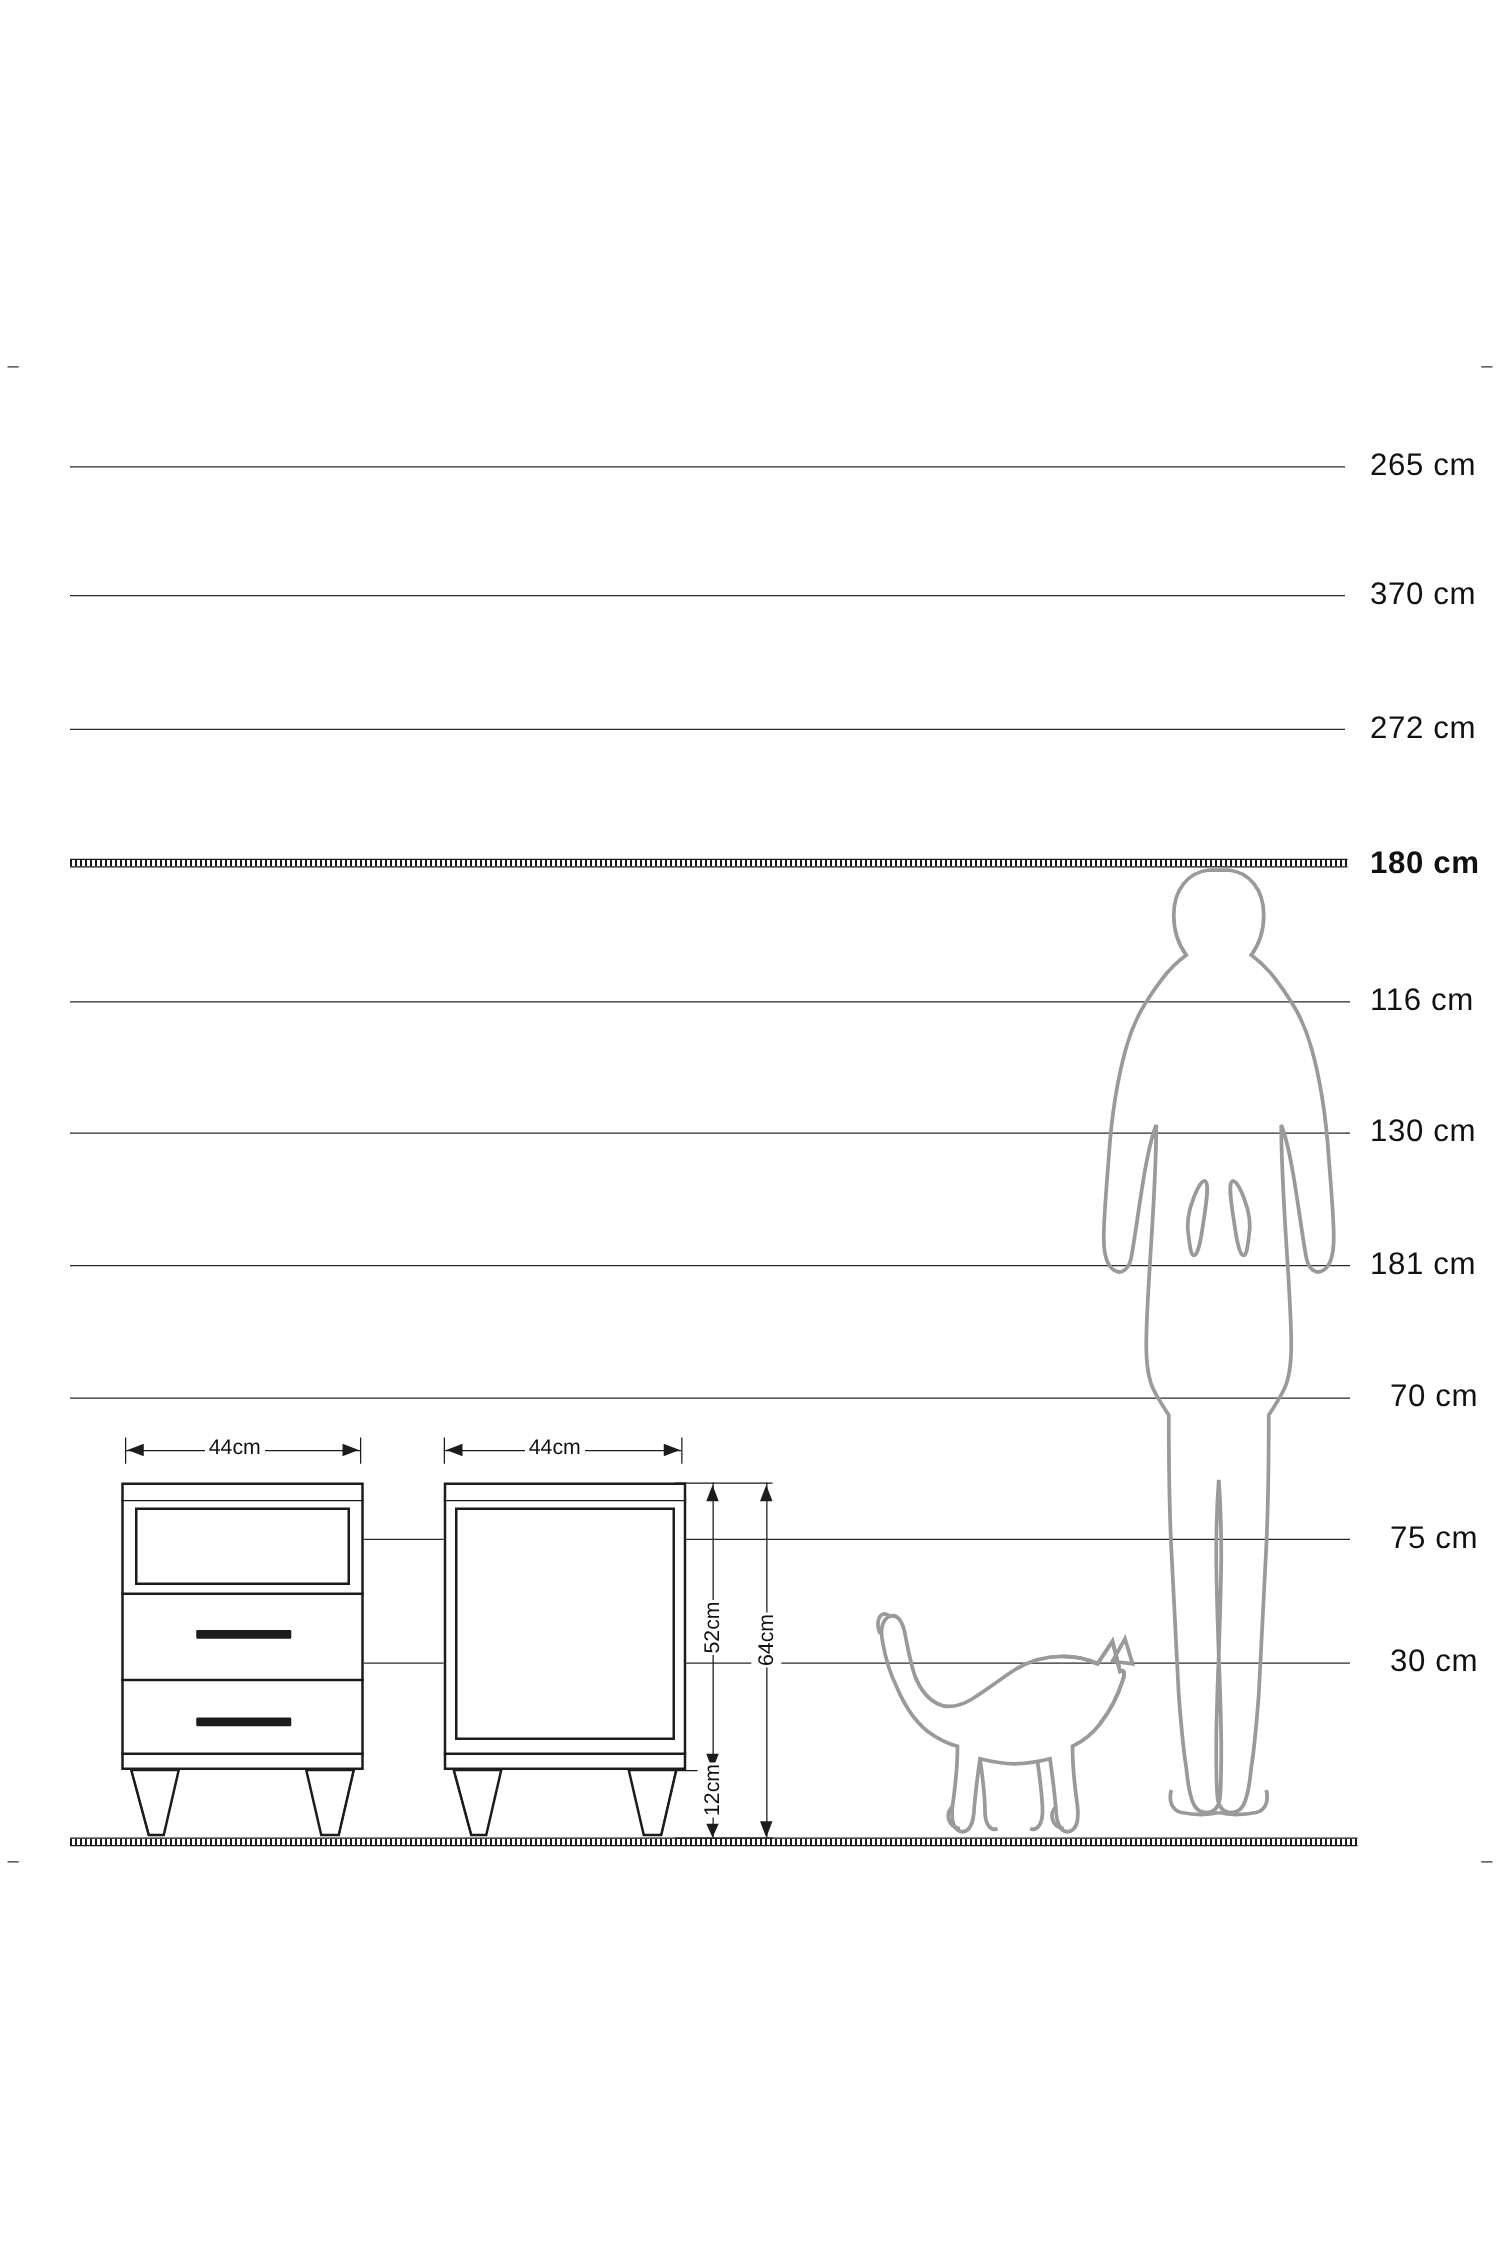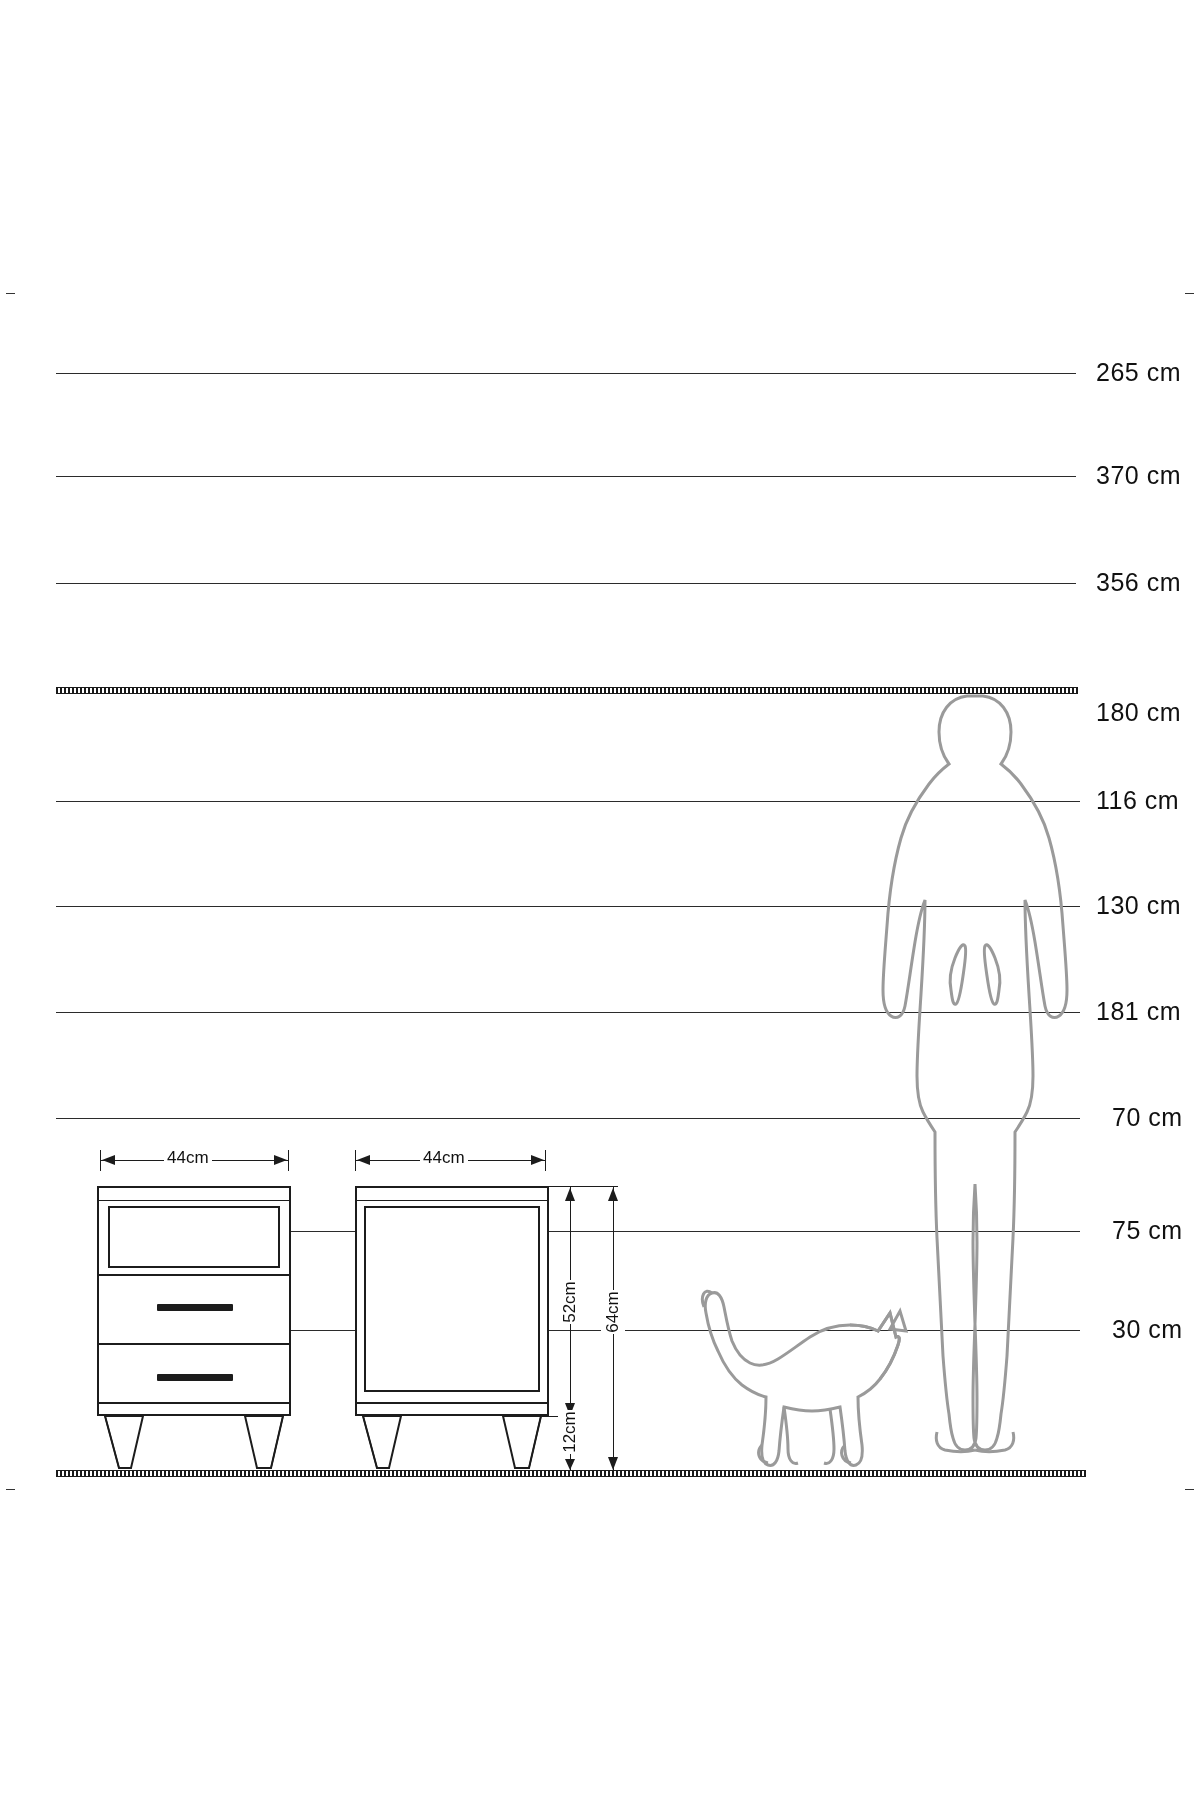--- a/index.html
+++ b/index.html
@@ -149,24 +149,24 @@
   <div class="corner-tick" style="left:6px;  top:1489px;"></div>
   <div class="corner-tick" style="left:1185px;top:1489px;"></div>
 
   <div class="ref-line" style="left:56px; top:373px; width:1020px;"></div>
   <div class="ref-label" style="left:1096px; top:358px;">265 cm</div>
 
   <div class="ref-line" style="left:56px; top:476px; width:1020px;"></div>
   <div class="ref-label" style="left:1096px; top:461px;">370 cm</div>
 
   <div class="ref-line" style="left:56px; top:583px; width:1020px;"></div>
-  <div class="ref-label" style="left:1096px; top:568px;">356 cm</div>
+  <div class="ref-label" style="left:1096px; top:568px;">272 cm</div>
 
   <div class="hatch-line" style="left:56px; top:687px; width:1022px;"></div>
-  <div class="ref-label" style="left:1096px; top:698px;">180 cm</div>
+  <div class="ref-label" style="left:1096px; top:676px;font-weight:bold;">180 cm</div>
 
   <div class="ref-line" style="left:56px; top:801px; width:1024px;"></div>
   <div class="ref-label" style="left:1096px; top:786px;">116 cm</div>
 
   <div class="ref-line" style="left:56px; top:906px; width:1024px;"></div>
   <div class="ref-label" style="left:1096px; top:891px;">130 cm</div>
 
   <div class="ref-line" style="left:56px; top:1012px; width:1024px;"></div>
   <div class="ref-label" style="left:1096px; top:997px;">181 cm</div>
 

